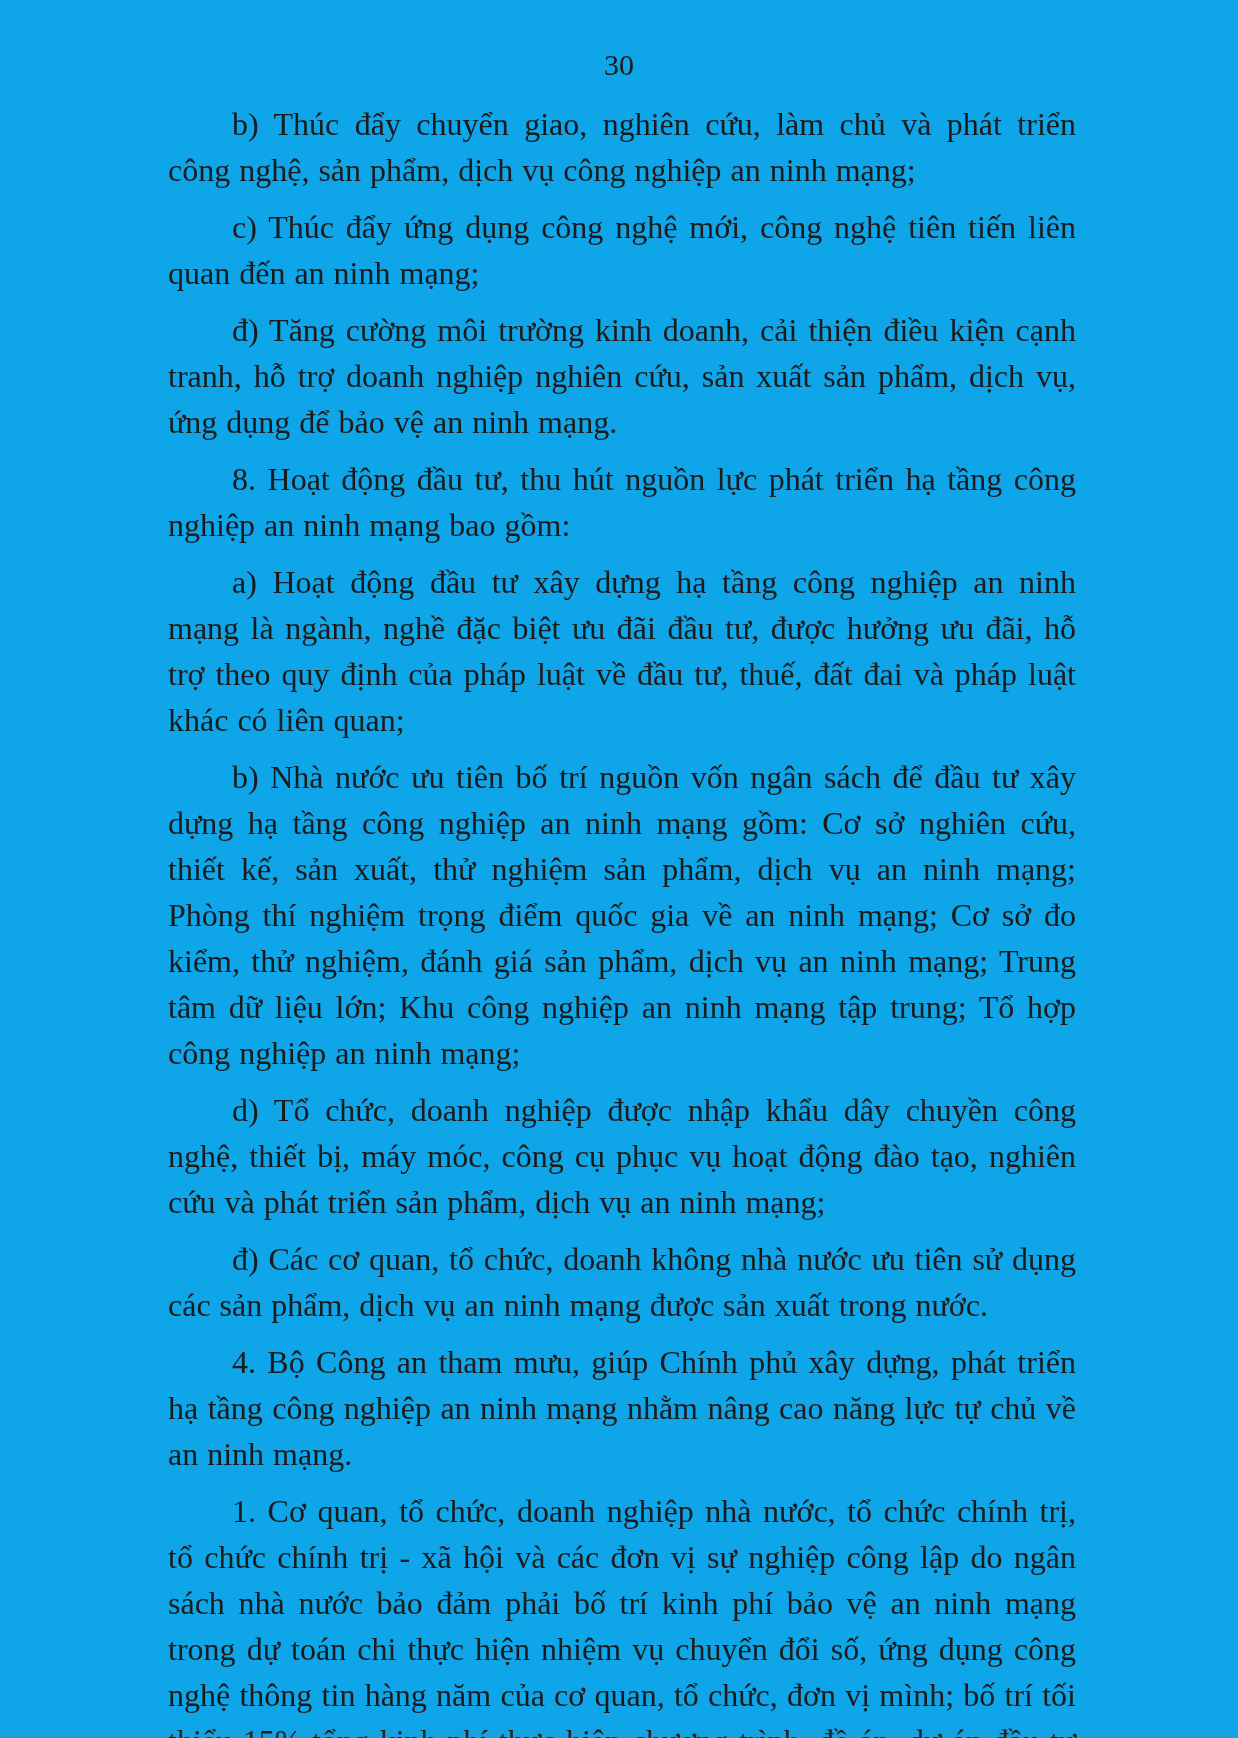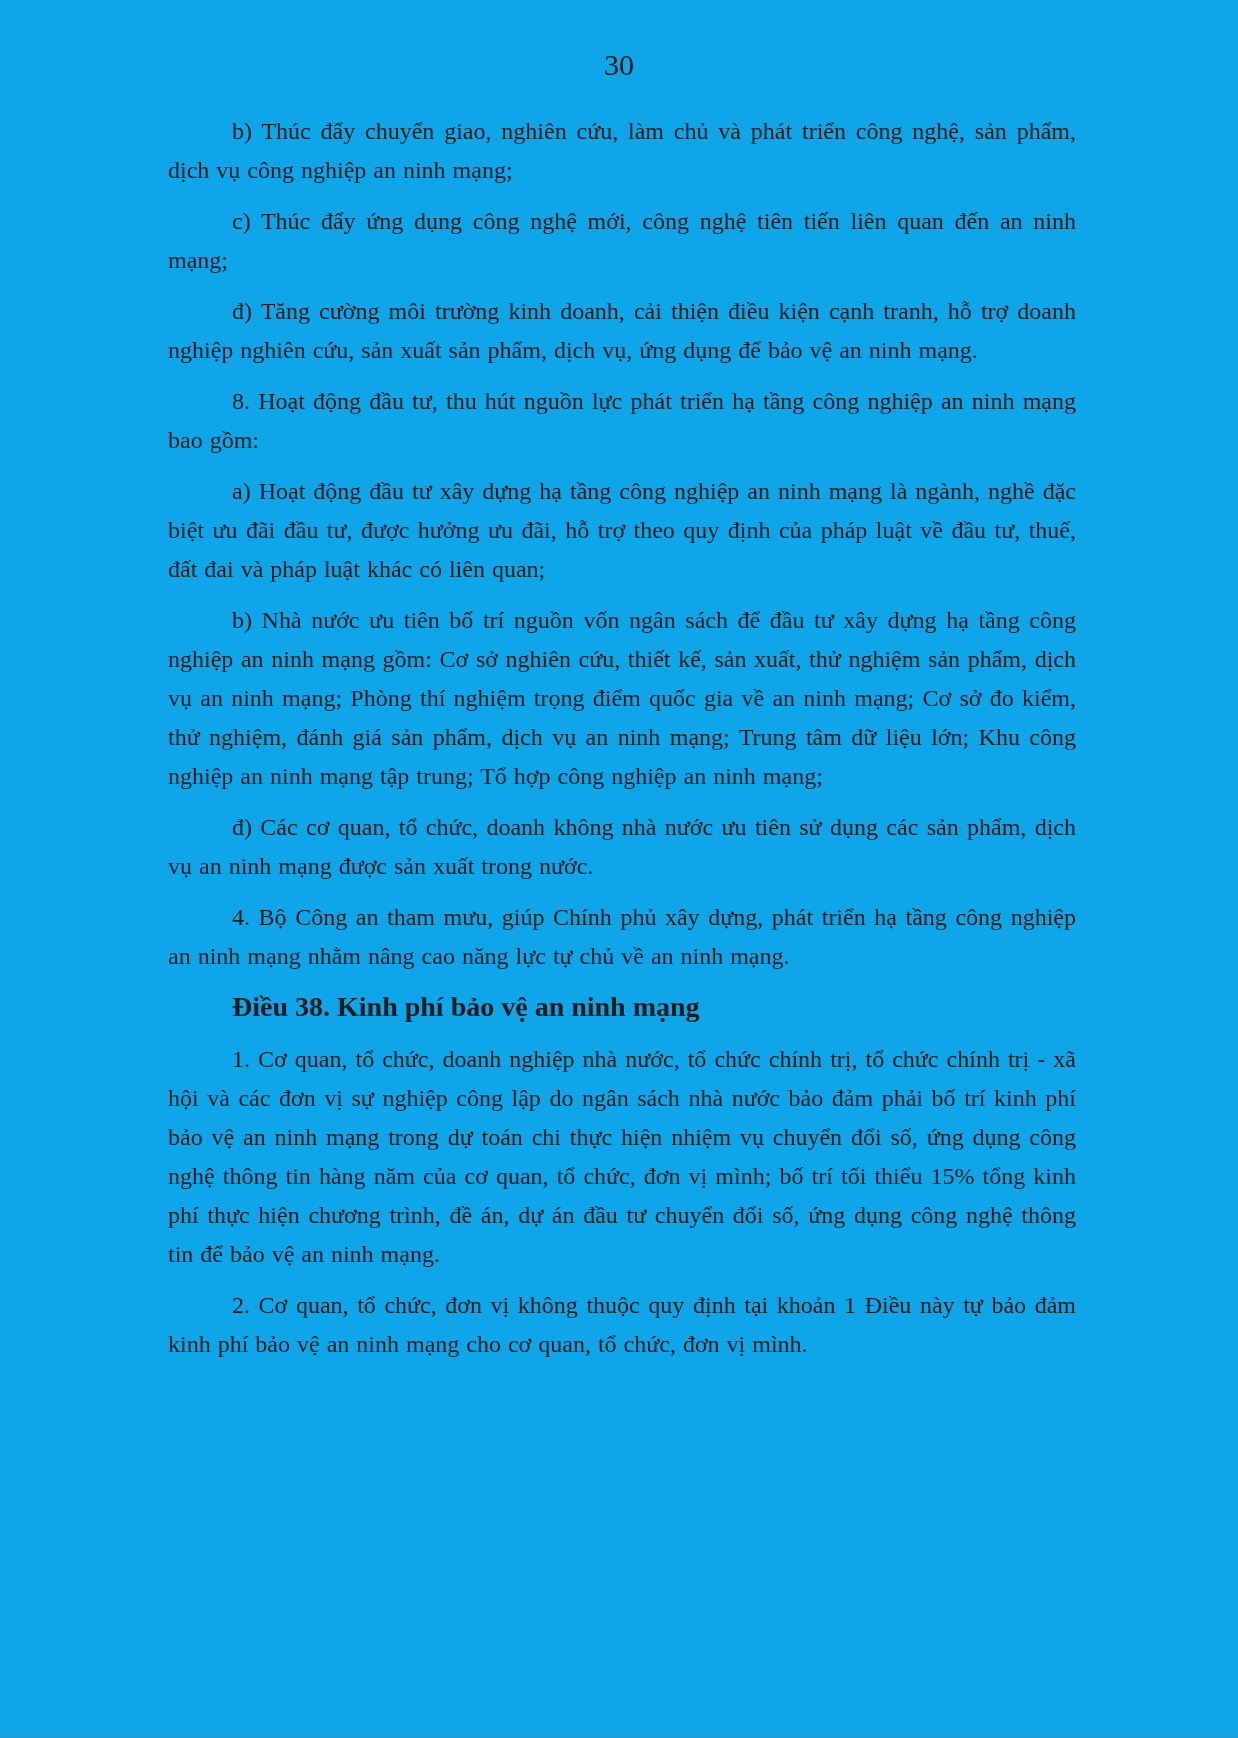--- a/index.html
+++ b/index.html
@@ -25,23 +25,23 @@
     font-size: 30px;
     line-height: 34px;
   }
   .content {
     position: absolute;
     top: 100px;
     left: 168px;
     width: 908px;
   }
   .para {
-    margin: 12px 0 11px 0;
-    font-size: 24px;
-    line-height: 39px;
+    margin: 1px 0 11px 0;
+    font-size: 32px;
+    line-height: 46px;
     text-align: justify;
     text-indent: 64px;
     word-spacing: 1px;
   }
   .heading {
     margin: 6px 0 13px 0;
     font-size: 28px;
     line-height: 40px;
     font-weight: bold;
     text-indent: 64px;
@@ -73,26 +73,26 @@
 
     <p class="para">đ) Tăng cường môi trường kinh doanh, cải thiện điều kiện cạnh tranh, hỗ trợ doanh nghiệp nghiên cứu, sản xuất sản phẩm, dịch vụ, ứng dụng để bảo vệ an ninh mạng.</p>
 
     <p class="para">8. Hoạt động đầu tư, thu hút nguồn lực phát triển hạ tầng công nghiệp an ninh mạng bao gồm:</p>
 
     <p class="para">a) Hoạt động đầu tư xây dựng hạ tầng công nghiệp an ninh mạng là ngành, nghề đặc biệt ưu đãi đầu tư, được hưởng ưu đãi, hỗ trợ theo quy định của pháp luật về đầu tư, thuế, đất đai và pháp luật khác có liên quan;</p>
 
     <p class="para">b) Nhà nước ưu tiên bố trí nguồn vốn ngân sách để đầu tư xây dựng hạ tầng công nghiệp an ninh mạng gồm: Cơ sở nghiên cứu, thiết kế, sản xuất, thử nghiệm sản phẩm, dịch vụ an ninh mạng; Phòng thí nghiệm trọng điểm quốc gia về an ninh mạng; Cơ sở đo kiểm, thử nghiệm, đánh giá sản phẩm, dịch vụ an ninh mạng; Trung tâm dữ liệu lớn; Khu công nghiệp an ninh mạng tập trung; Tổ hợp công nghiệp an ninh mạng;</p>
 
 
+    <p class="para">d) Tổ chức, doanh nghiệp được nhập khẩu dây chuyền công nghệ, thiết bị, máy móc, công cụ phục vụ hoạt động đào tạo, nghiên cứu và phát triển sản phẩm, dịch vụ an ninh mạng;</p>
 
     <p class="para">đ) Các cơ quan, tổ chức, doanh không nhà nước ưu tiên sử dụng các sản phẩm, dịch vụ an ninh mạng được sản xuất trong nước.</p>
 
     <p class="para">4. Bộ Công an tham mưu, giúp Chính phủ xây dựng, phát triển hạ tầng công nghiệp an ninh mạng nhằm nâng cao năng lực tự chủ về an ninh mạng.</p>
 
-    <h2 class="heading">Điều 38. Kinh phí bảo vệ an ninh mạng</h2>
 
     <p class="para">1. Cơ quan, tổ chức, doanh nghiệp nhà nước, tổ chức chính trị, tổ chức chính trị - xã hội và các đơn vị sự nghiệp công lập do ngân sách nhà nước bảo đảm phải bố trí kinh phí bảo vệ an ninh mạng trong dự toán chi thực hiện nhiệm vụ chuyển đổi số, ứng dụng công nghệ thông tin hàng năm của cơ quan, tổ chức, đơn vị mình; bố trí tối thiểu 15% tổng kinh phí thực hiện chương trình, đề án, dự án đầu tư chuyển đổi số, ứng dụng công nghệ thông tin để bảo vệ an ninh mạng.</p>
 
     <p class="para">2. Cơ quan, tổ chức, đơn vị không thuộc quy định tại khoản 1 Điều này tự bảo đảm kinh phí bảo vệ an ninh mạng cho cơ quan, tổ chức, đơn vị mình.</p>
 
   </div>
 
   <div class="scan-edge"></div>
 
 </div>

